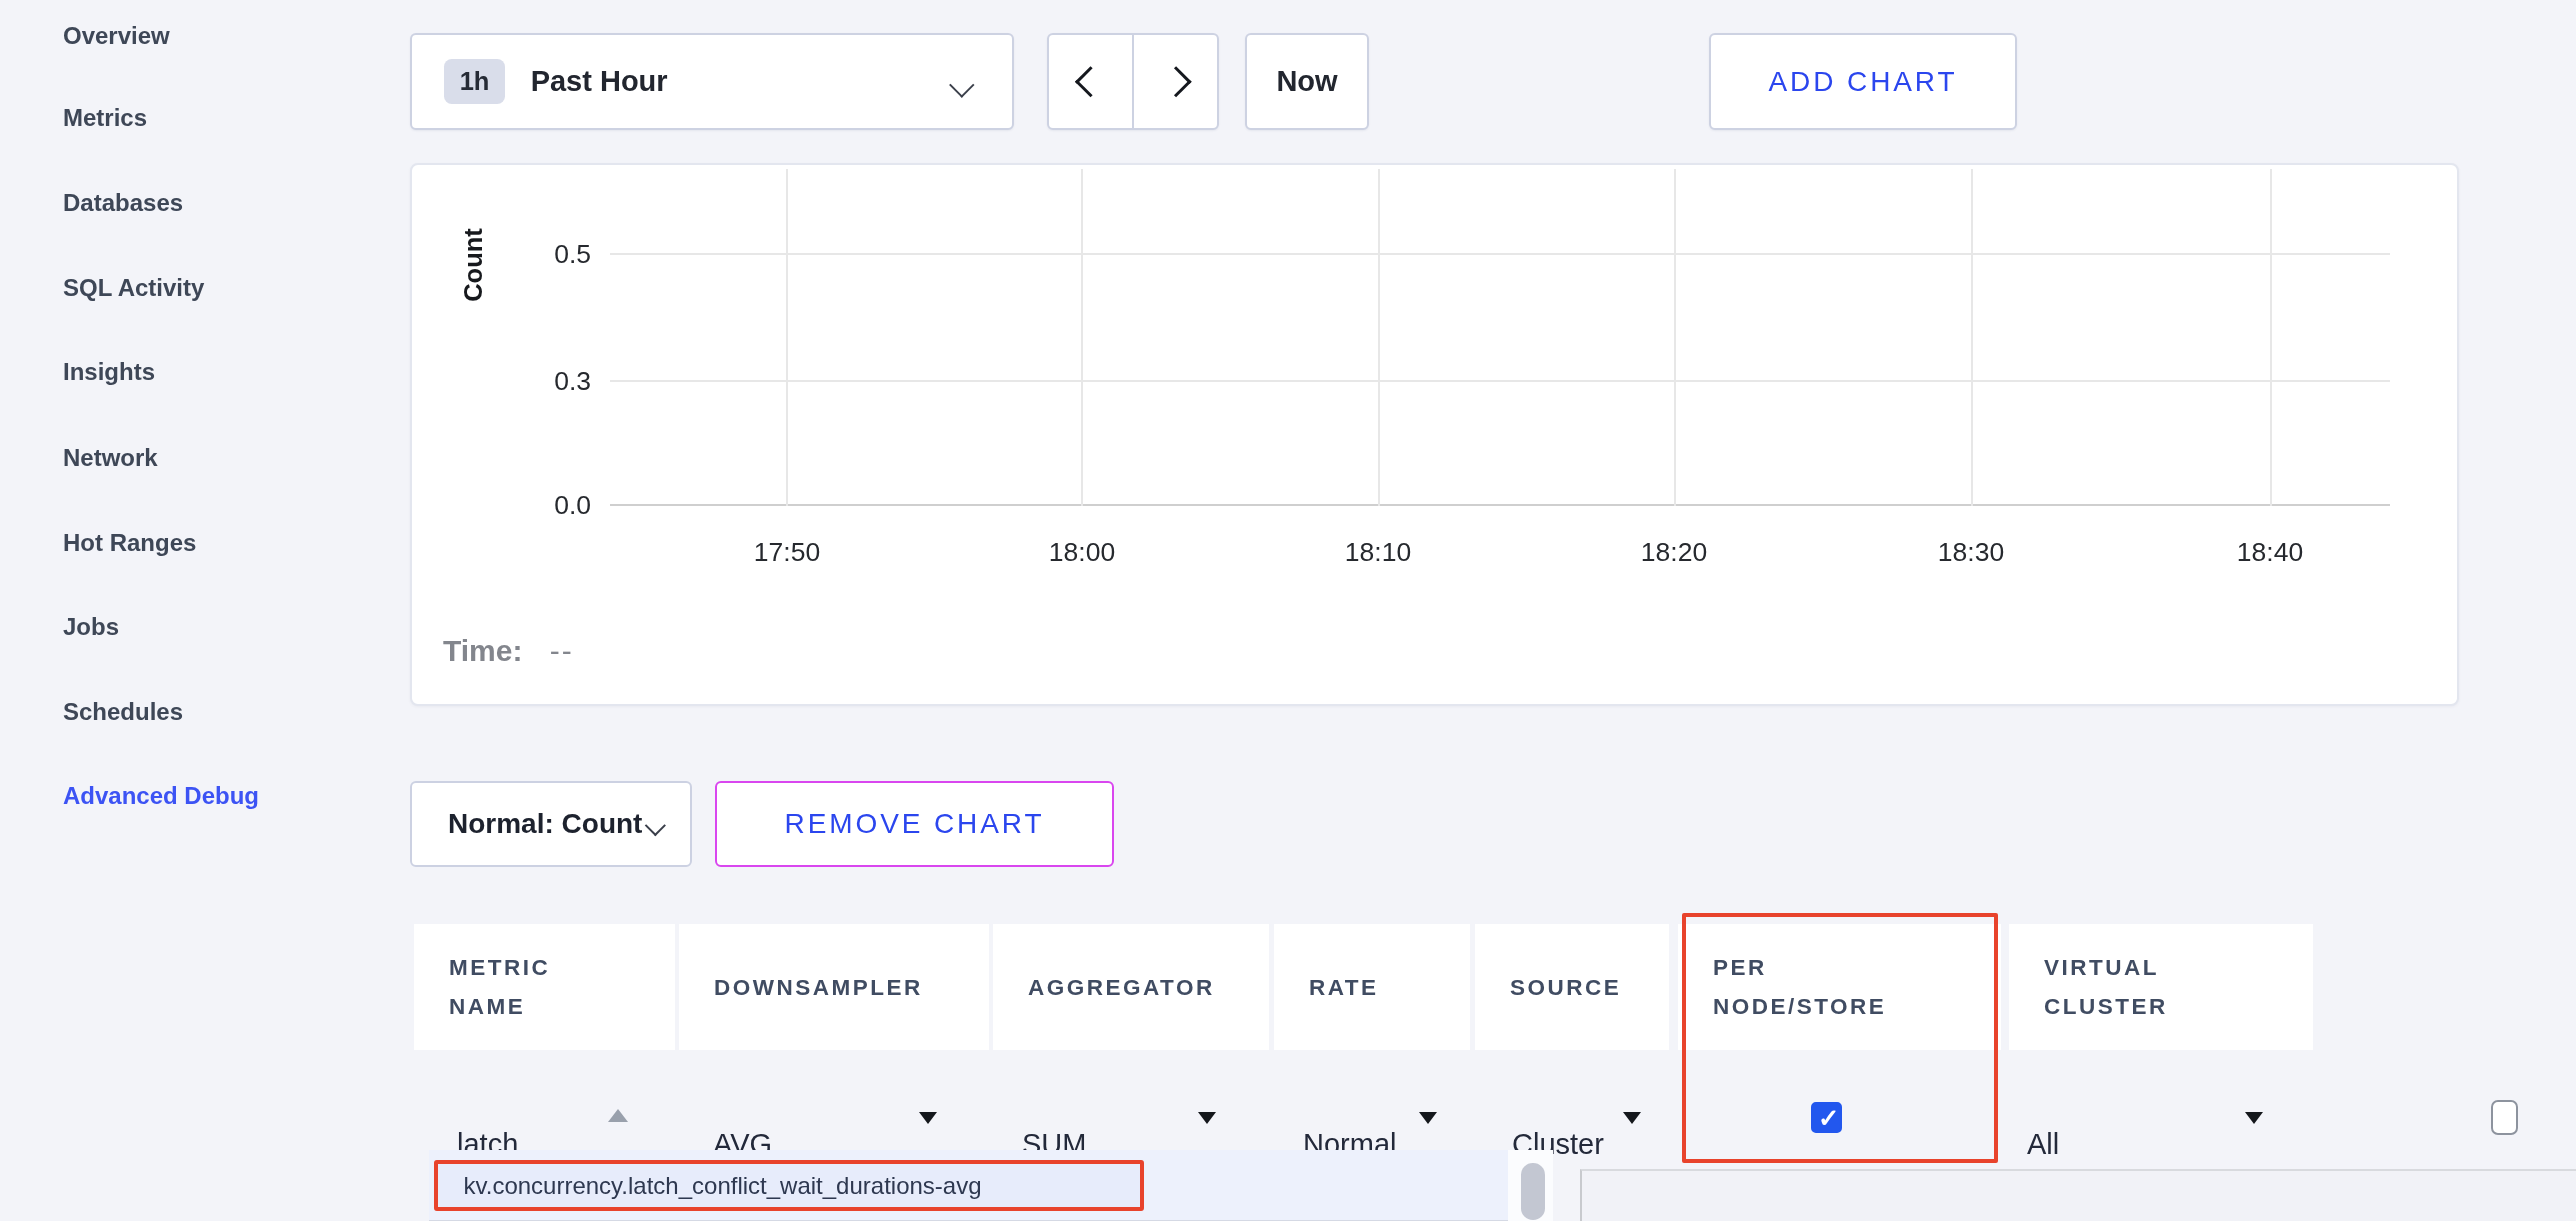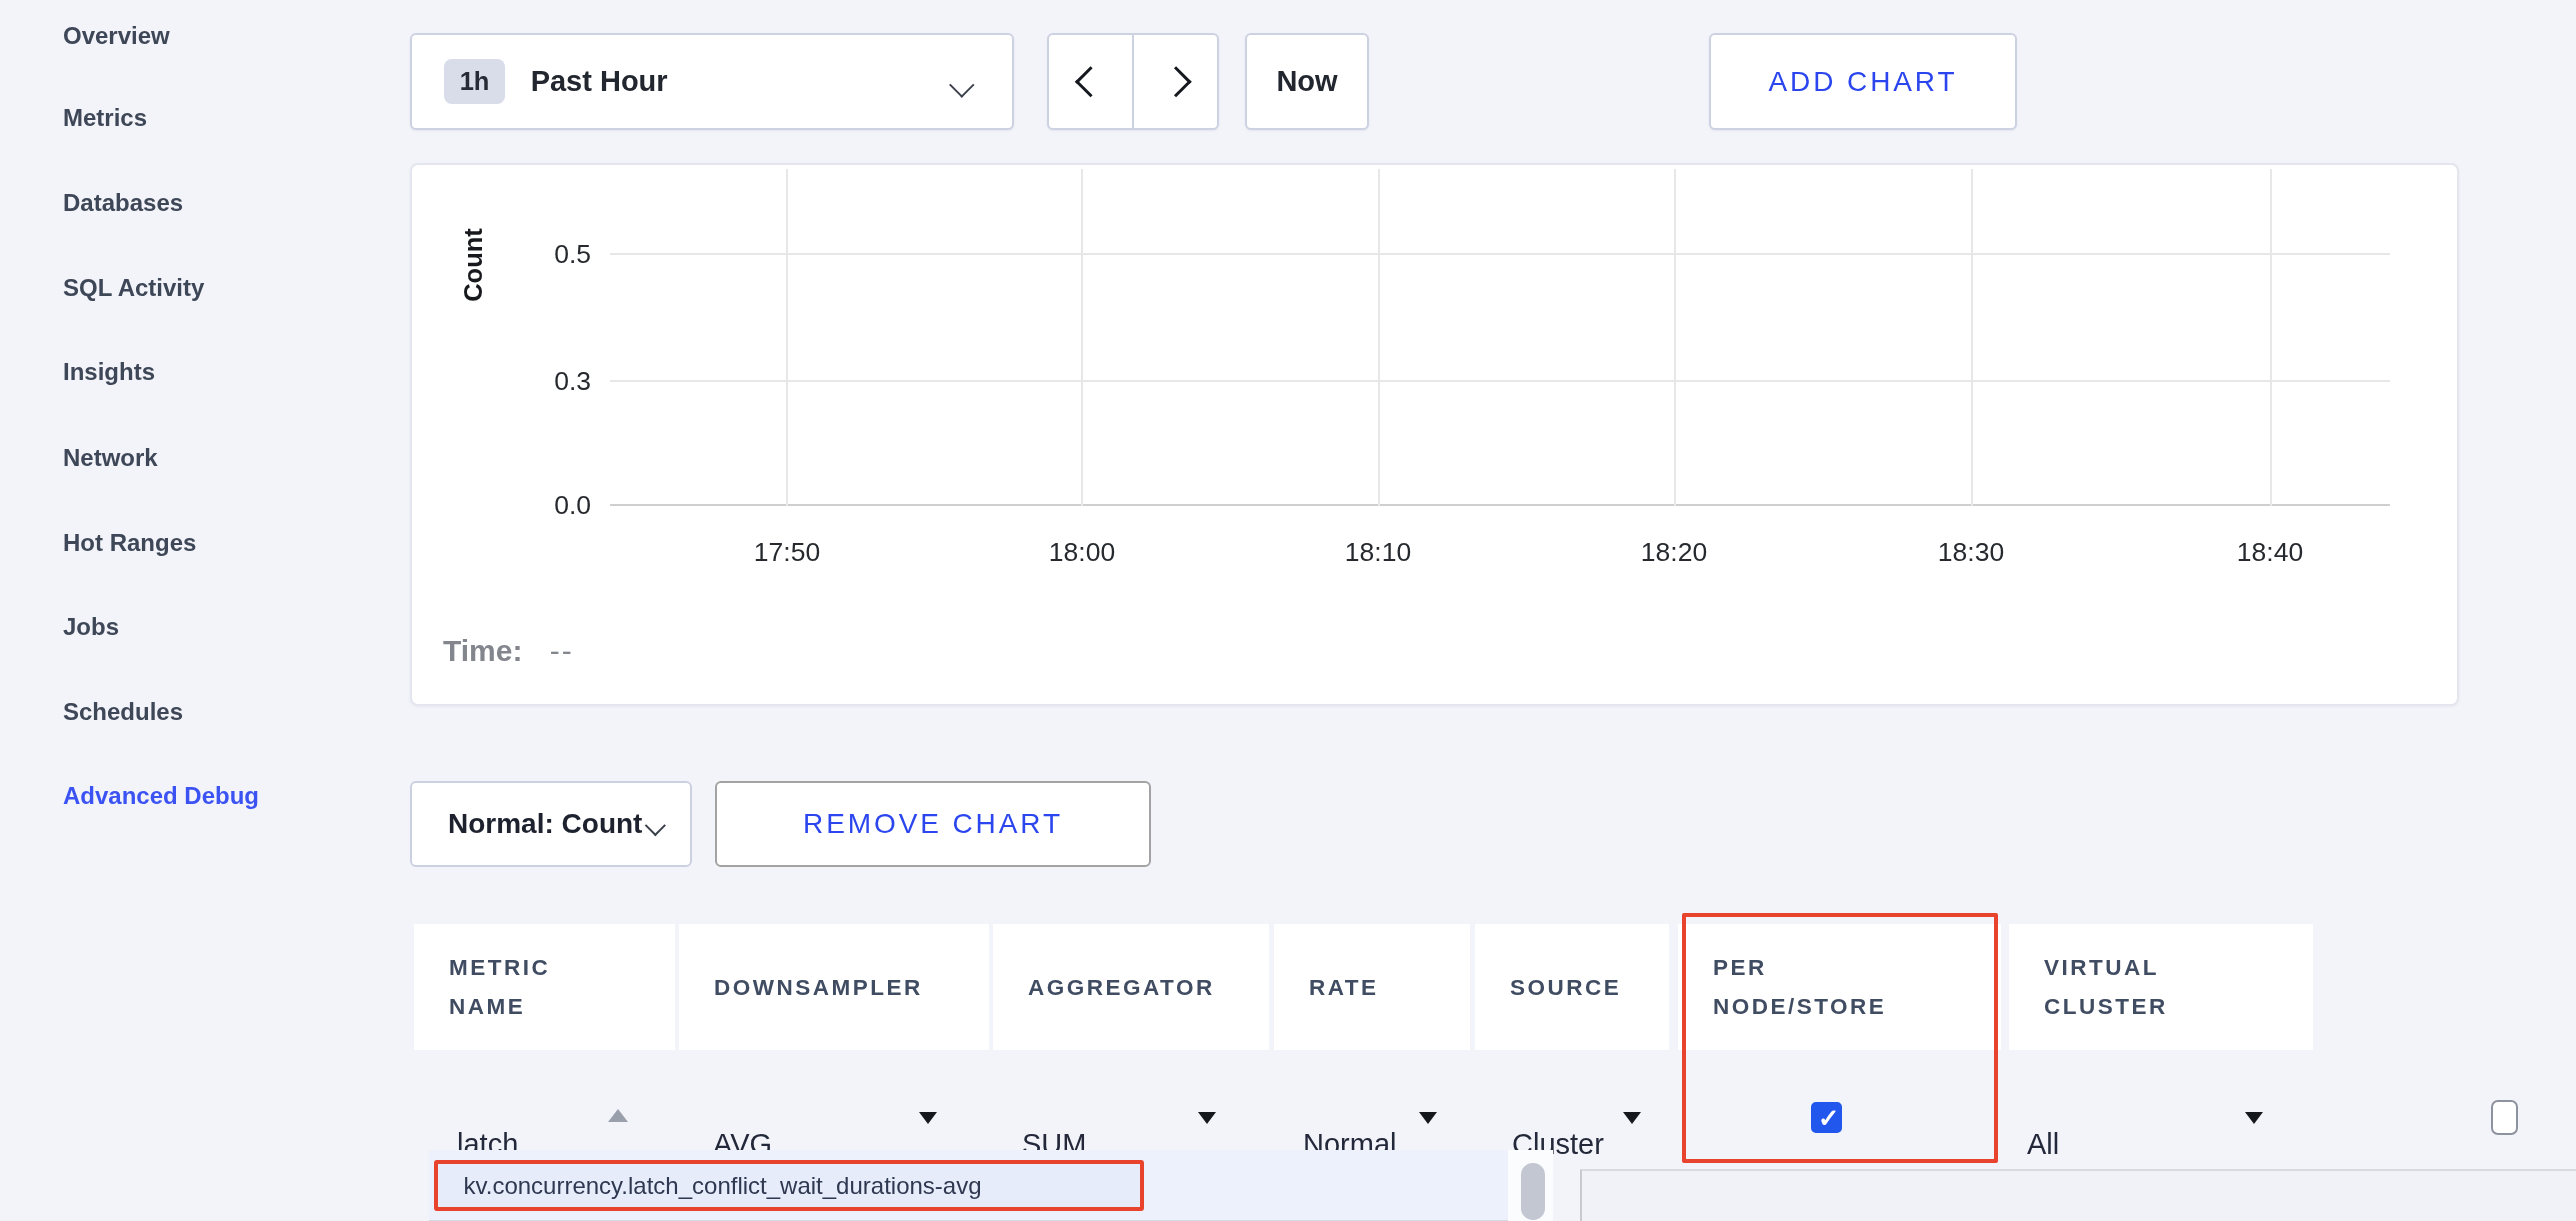--- a/index.html
+++ b/index.html
@@ -47,22 +47,22 @@
   .xtick{position:absolute;top:372px;width:108px;text-align:center;font-size:26.5px;color:#26292e;}
   .timerow{position:absolute;left:31px;top:469px;font-size:30px;color:#83868d;font-weight:600;}
   .timerow .val{margin-left:27.4px;font-weight:400;letter-spacing:2px;}
 
   
   .unitsbox{position:absolute;left:410px;top:781px;width:282px;height:86px;background:#fff;
             border:2px solid #ccd1e2;border-radius:5.9px;box-sizing:border-box;display:flex;
             align-items:center;cursor:pointer;}
   .unitsbox .lbl{margin-left:36px;font-size:28px;font-weight:bold;color:#1d222e;}
   .unitsbox .chev{position:absolute;right:27.4px;top:35px;width:14.7px;height:14.7px;border-width:0 2.5px 2.5px 0;}
-  .removebox{position:absolute;left:715px;top:781px;width:436px;height:86px;background:#fff;
-             border:2px solid #a3a3a3;border-radius:5.9px;box-sizing:border-box;display:flex;
+  .removebox{position:absolute;left:715px;top:781px;width:399px;height:86px;background:#fff;
+             border:2px solid #d946ef;border-radius:5.9px;box-sizing:border-box;display:flex;
              align-items:center;justify-content:center;font-size:28px;letter-spacing:2.9px;
              color:#2b46ee;cursor:pointer;font-weight:500;}
 
   
   .hcell{position:absolute;top:924px;height:126px;background:#fff;display:flex;align-items:center;
          box-sizing:border-box;padding-left:35px;font-size:22.5px;font-weight:bold;
          letter-spacing:2.5px;color:#404c62;line-height:39px;text-transform:uppercase;}
   .hcell span{display:inline-block;}
   .rowtxt{position:absolute;top:1128px;font-size:29px;color:#23293a;white-space:nowrap;}
   .tri-up{position:absolute;width:0;height:0;border-left:10.8px solid transparent;

